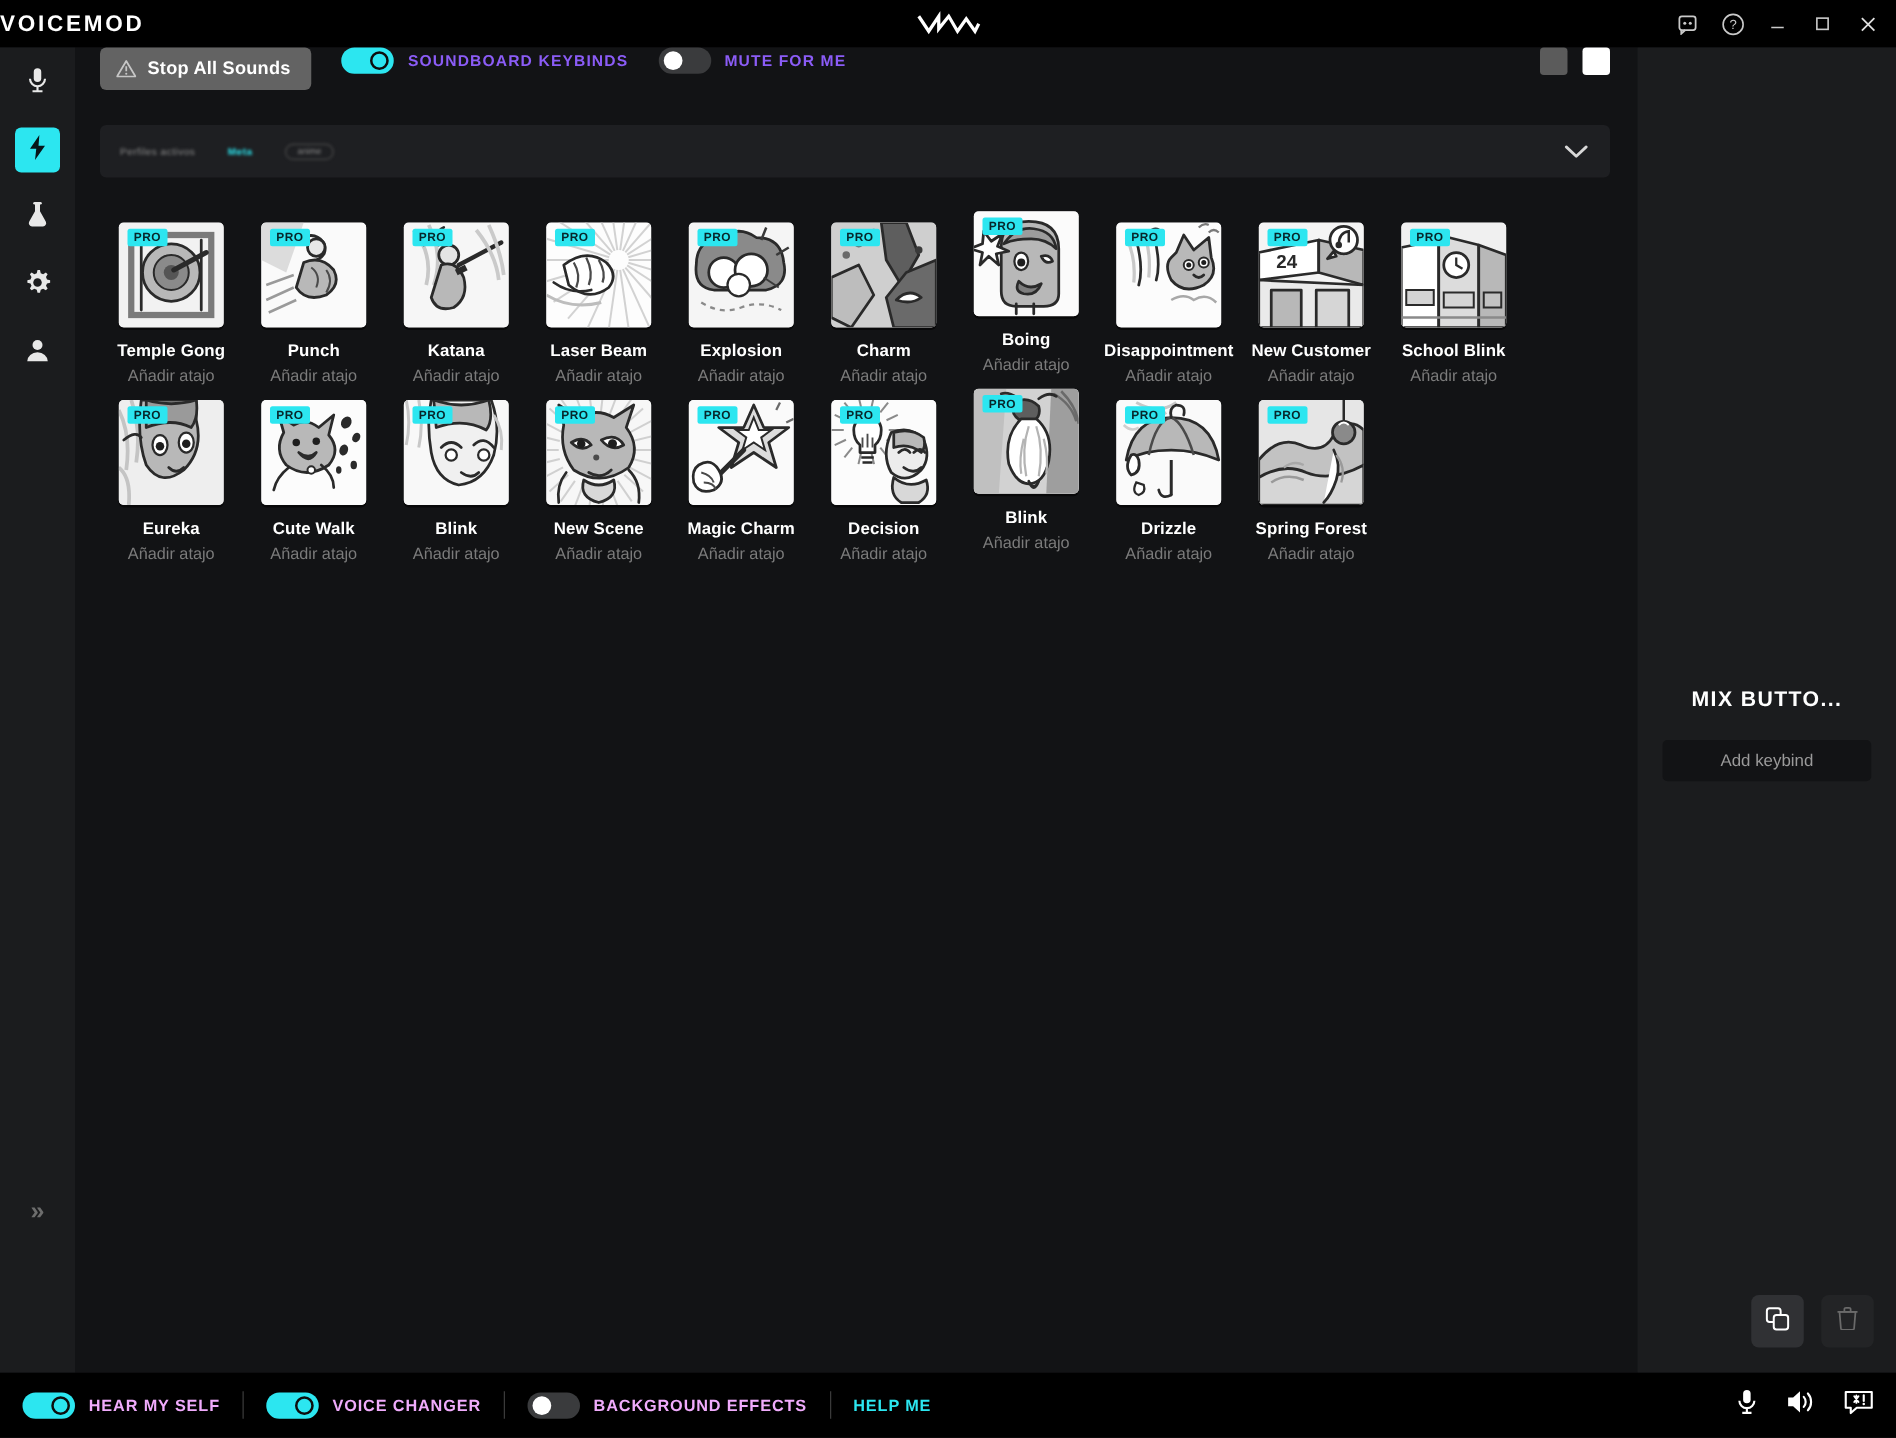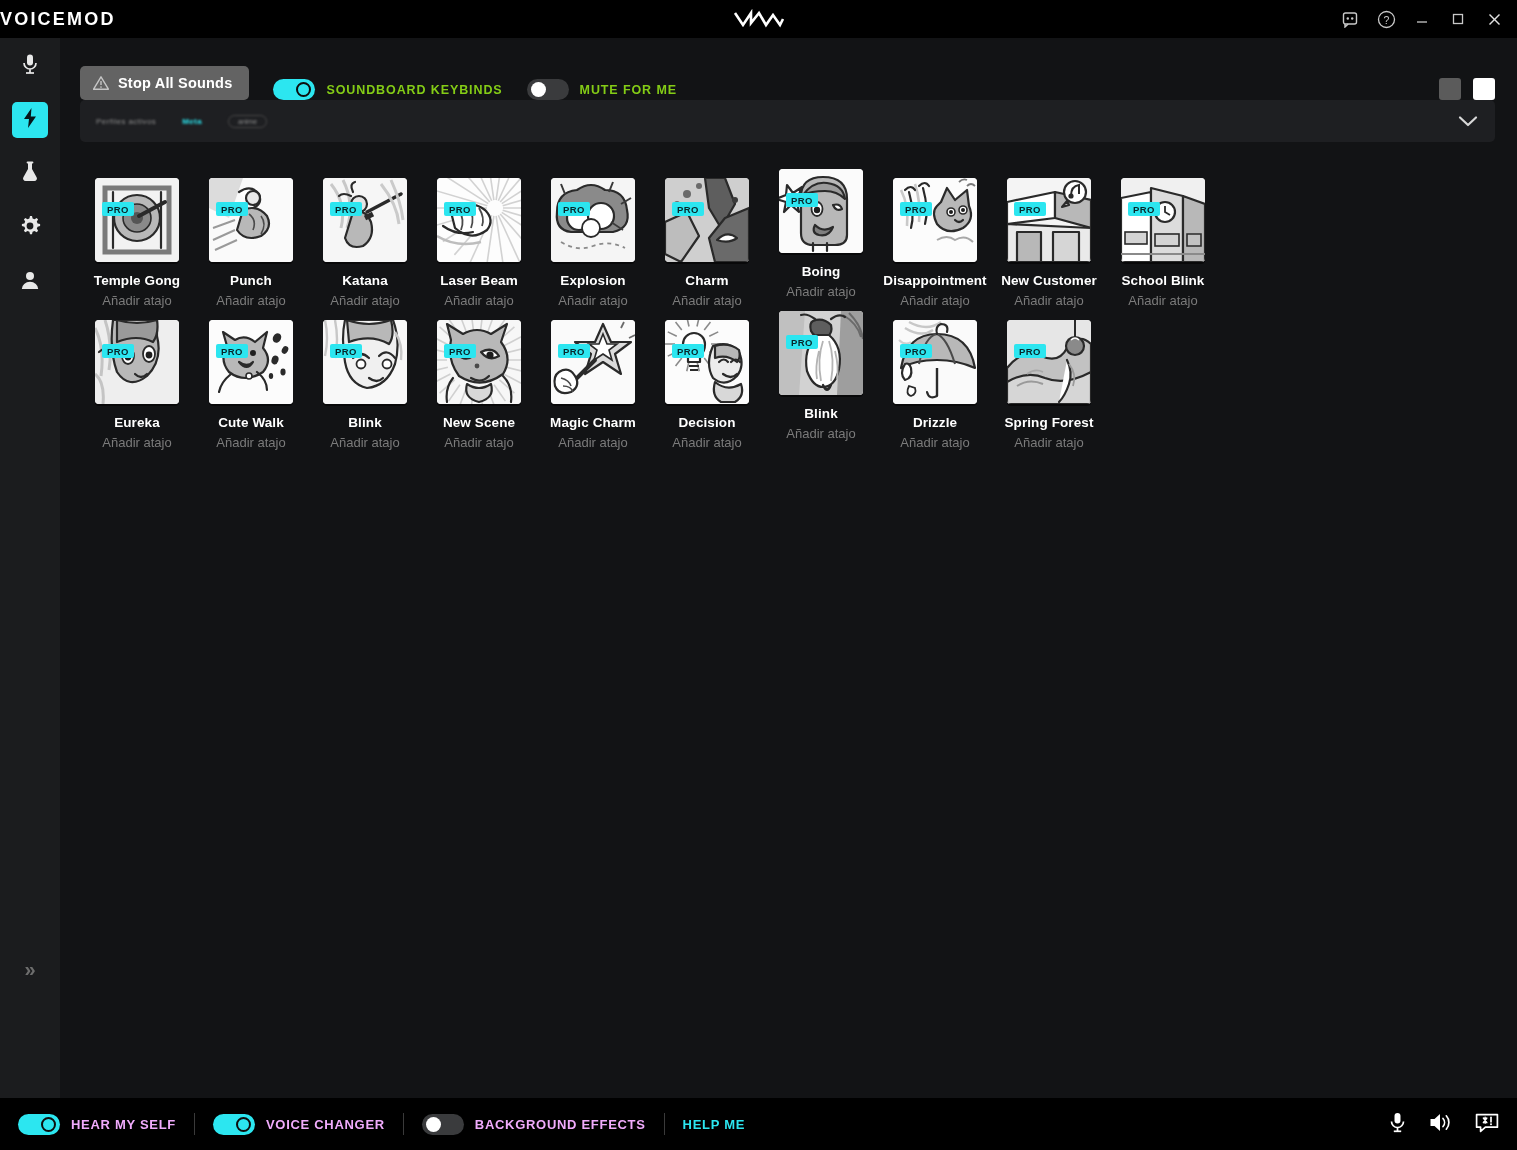--- a/index.html
+++ b/index.html
@@ -73,21 +73,21 @@
 
   
   .main {
     flex: 1; background: #121315;
     display: flex; flex-direction: column; min-width: 0;
     position: relative;
   }
 
   .toolbar {
     height: 62px; flex: 0 0 62px;
-    display: flex; align-items: flex-end;
+    display: flex; align-items: flex-start;
     padding: 0 22px 0 20px;
   }
   .stop-btn {
     height: 34px; background: #636363; border-radius: 5px;
     display: flex; align-items: center; gap: 9px;
     padding: 0 17px 0 13px;
     color: #fff; font-size: 14.5px; font-weight: 700;
     letter-spacing: .2px;
   }
   .warn-tri { width: 16px; height: 14px; display:block; }
@@ -102,21 +102,21 @@
     position: absolute; top: 3px; left: 4px;
     width: 15px; height: 15px; border-radius: 50%;
     background: #fff;
   }
   .toggle.on .knob {
     left: auto; right: 4px;
     background: #2ce6f0;
     border: 2.5px solid #0d0d0d;
   }
   .tg-label {
-    color: #84cc16; font-size: 12.5px; font-weight: 700;
+    color: #8b5cf6; font-size: 12.5px; font-weight: 700;
     letter-spacing: .9px;
   }
 
   .view-toggles { margin-left: auto; display: flex; align-items: center; gap: 12px; }
   .vsq { width: 22px; height: 22px; border-radius: 3px; background: #5b5b5b; }
   .vsq.active { background: #fff; }
 
   
   .searchbar {
     margin: 0 22px 0 20px;
@@ -160,21 +160,21 @@
   .tile.raised { padding-top: 3px; }
   .thumb {
     width: 84px; height: 84px;
     border-radius: 4px;
     background: #e9e9e9;
     position: relative; overflow: hidden;
     box-shadow: 0 2px 0 rgba(0,0,0,.55);
   }
   .thumb svg { display:block; width:100%; height:100%; }
   .pro {
-    position: absolute; top: 24px; left: 7px;
+    position: absolute; top: 5px; left: 7px;
     background: #2ce6f0; color: #07272b;
     font-size: 9.5px; font-weight: 700;
     padding: 1.5px 5px; border-radius: 2px;
     letter-spacing: .4px; z-index: 3;
   }
   .t-name {
     margin-top: 11px; color: #fff;
     font-size: 13.5px; font-weight: 700;
     text-align: center; white-space: nowrap;
     letter-spacing: .1px;
@@ -782,20 +782,45 @@
                 </svg>
                 <span class="pro">PRO</span>
               </div>
               <div class="t-name">Spring Forest</div>
               <div class="t-sub">Añadir atajo</div>
             </div>
           </div>
       </div>
     </div>
 
+    <div class="rightpanel">
+      <div class="mix-title">MIX BUTTO...</div>
+      <div class="add-keybind">
+        <span>Add keybind</span>
+      </div>
+      <div class="rp-actions">
+        <div class="rp-btn">
+          <span>
+            <svg width="20" height="20" viewBox="0 0 20 20">
+                <rect x="1.5" y="1.5" width="11" height="11" rx="2.2" fill="none" stroke="#ffffff" stroke-width="1.6"></rect>
+                <rect x="7" y="7" width="11.5" height="11.5" rx="2.2" fill="#303134" stroke="#ffffff" stroke-width="1.6"></rect>
+              </svg>
+          </span>
+        </div>
+        <div class="rp-btn disabled">
+          <span>
+            <svg width="18" height="19" viewBox="0 0 18 19">
+                <path d="M2.6 4.5 h12.8 l-1.1 13 a1.6 1.6 0 0 1 -1.6 1.4 H5.3 a1.6 1.6 0 0 1 -1.6 -1.4 Z" fill="none" stroke="#6a6a6a" stroke-width="1.4"></path>
+                <line x1="1" y1="4.5" x2="17" y2="4.5" stroke="#6a6a6a" stroke-width="1.4"></line>
+                <path d="M6.5 4.5 v-2 a1.3 1.3 0 0 1 1.3 -1.3 h2.4 a1.3 1.3 0 0 1 1.3 1.3 v2" fill="none" stroke="#6a6a6a" stroke-width="1.4"></path>
+              </svg>
+          </span>
+        </div>
+      </div>
+    </div>
 
   </div>
 
   <div class="bottombar">
     <div class="bb-group">
       <div class="toggle on">
           <div class="knob"></div>
         </div>
       <span class="bb-label">HEAR MY SELF</span>
     </div>

